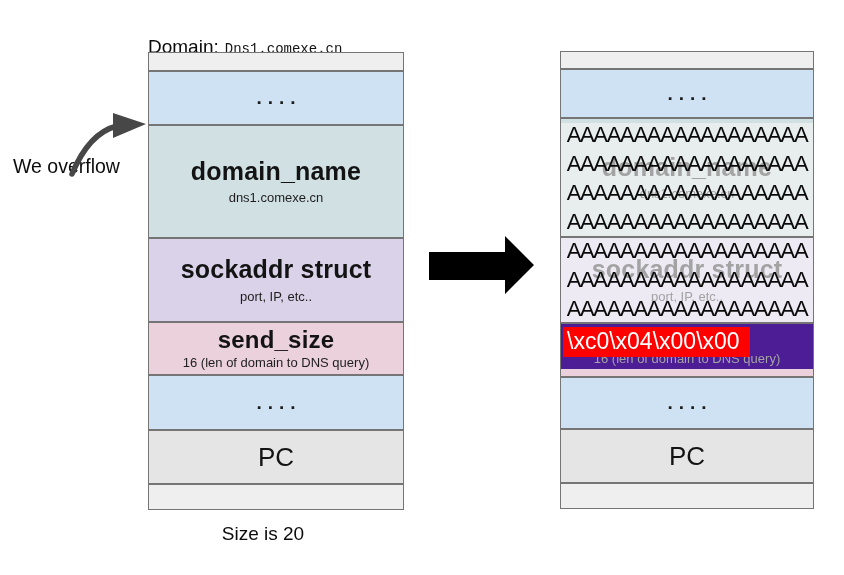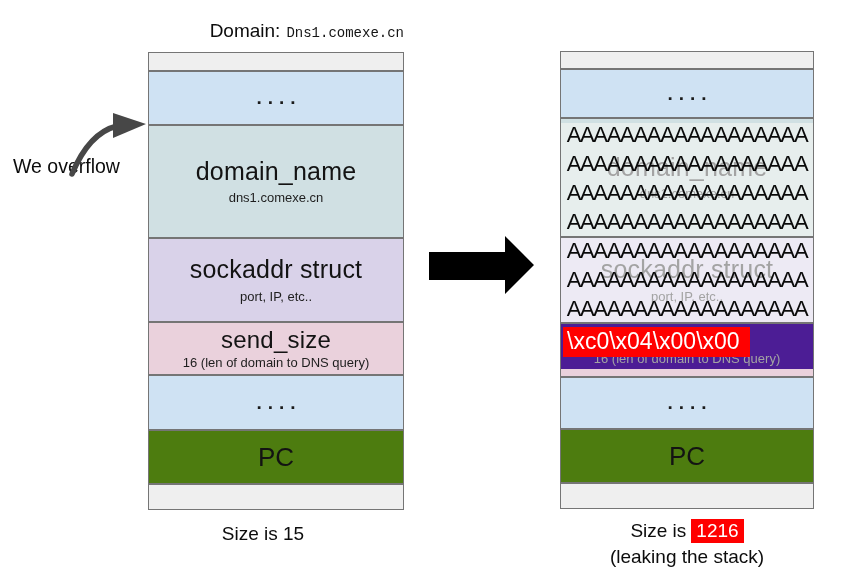--- a/index.html
+++ b/index.html
@@ -1,38 +1,38 @@
 <!DOCTYPE html>
 <html><head>
 <meta charset="utf-8">
 <style>
   html,body{margin:0;padding:0;background:#ffffff;}
   .canvas{
     position:relative;width:844px;height:575px;background:#ffffff;overflow:hidden;
     font-family:"Liberation Sans",sans-serif;color:#111;
   }
-  .title{position:absolute;top:20px;text-align:right;font-size:19px;color:#0c0c0c;white-space:nowrap;}
+  .title{position:absolute;top:36px;text-align:left;font-size:19px;color:#0c0c0c;white-space:nowrap;}
   .mono{font-family:"Liberation Mono","DejaVu Sans Mono",monospace;font-size:14px;margin-left:6px;color:#141414;}
   .stack{position:absolute;z-index:1;}
   .sec{
     position:absolute;left:0;right:0;box-sizing:border-box;border:1px solid #757575;
     display:flex;flex-direction:column;align-items:center;justify-content:center;overflow:visible;
   }
   .fill-gray{background:#efefef}
   .fill-blue{background:#cfe2f3}
   .fill-teal{background:#d0e0e3}
   .fill-purple{background:#d9d2e9}
   .fill-pink{background:#ead1dc}
-  .fill-orange{background:#4d7c0f}
+  .fill-orange{background:#e5e5e5}
   .wash-teal{background:#e7eeed}
   .wash-purple{background:#edeaf4}
   .wash-pink{background:#4c1d95}
   .wash-teal::before{content:"";position:absolute;top:0;left:0;right:0;height:4px;background:#d0e0e3;}
   .wash-pink::after{content:"";position:absolute;bottom:0;left:0;right:0;height:7px;background:#ead1dc;}
-  .sec-title{font-size:25px;color:#131313;letter-spacing:.2px;line-height:1.1;}
+  .sec-title{font-size:25px;color:#131313;letter-spacing:.2px;line-height:1.1;font-weight:bold;}
   .sec-sub{font-size:13px;color:#1e1e1e;margin-top:5px;}
   .ghost .sec-title,.ghost .sec-sub,.ghost-text{color:#a3a3a3;}
   .dots{font-size:19px;font-weight:700;letter-spacing:6px;text-indent:6px;color:#1a1a1a;}
   .pc-label{font-size:26px;color:#131313;}
   .a-overlay{
     position:absolute;left:0;right:0;top:69px;z-index:3;text-align:center;pointer-events:none;
   }
   .a-row{font-size:22px;line-height:29px;letter-spacing:-1.3px;color:#0a0a0a;white-space:nowrap;}
   .leak-box{
     position:absolute;left:2px;top:3px;z-index:4;background:#ff0000;color:#ffffff;
@@ -84,21 +84,21 @@
     <div class="sec fill-blue" style="top:323px;height:55px;">
       <span class="dots">....</span>
     </div>
     <div class="sec fill-orange" style="top:378px;height:54px;">
       <span class="pc-label">PC</span>
     </div>
     <div class="sec fill-gray" style="top:432px;height:26px;"></div>
   </div>
 
   <div class="caption" style="left:135px;width:256px;top:523px;">
-    <span>Size is 15</span>
+    <span>Size is 20</span>
   </div>
 
   <svg class="svg-abs" style="left:424px;top:232px;" width="116" height="68" viewBox="0 0 116 68">
     <polygon points="5,20 81,20 81,4 110,33 81,62 81,48 5,48" fill="#000000"></polygon>
   </svg>
 
   <div class="stack" style="left:560px;top:51px;width:254px;height:458px;">
     <div class="sec fill-gray" style="top:0;height:18px;"></div>
     <div class="sec fill-blue" style="top:18px;height:49px;">
       <span class="dots">....</span>
@@ -128,20 +128,14 @@
       <div class="a-row">AAAAAAAAAAAAAAAAAA</div>
       <div class="a-row">AAAAAAAAAAAAAAAAAA</div>
       <div class="a-row">AAAAAAAAAAAAAAAAAA</div>
       <div class="a-row">AAAAAAAAAAAAAAAAAA</div>
       <div class="a-row">AAAAAAAAAAAAAAAAAA</div>
       <div class="a-row">AAAAAAAAAAAAAAAAAA</div>
       <div class="a-row">AAAAAAAAAAAAAAAAAA</div>
     </div>
   </div>
 
-  <div class="caption" style="left:560px;width:254px;top:518px;">
-    <div class="caption-line">
-      <span>Size is</span><span class="red-badge">1216</span>
-    </div>
-    <div class="caption-line">(leaking the stack)</div>
-  </div>
 
 </div>
 
 </body></html>

